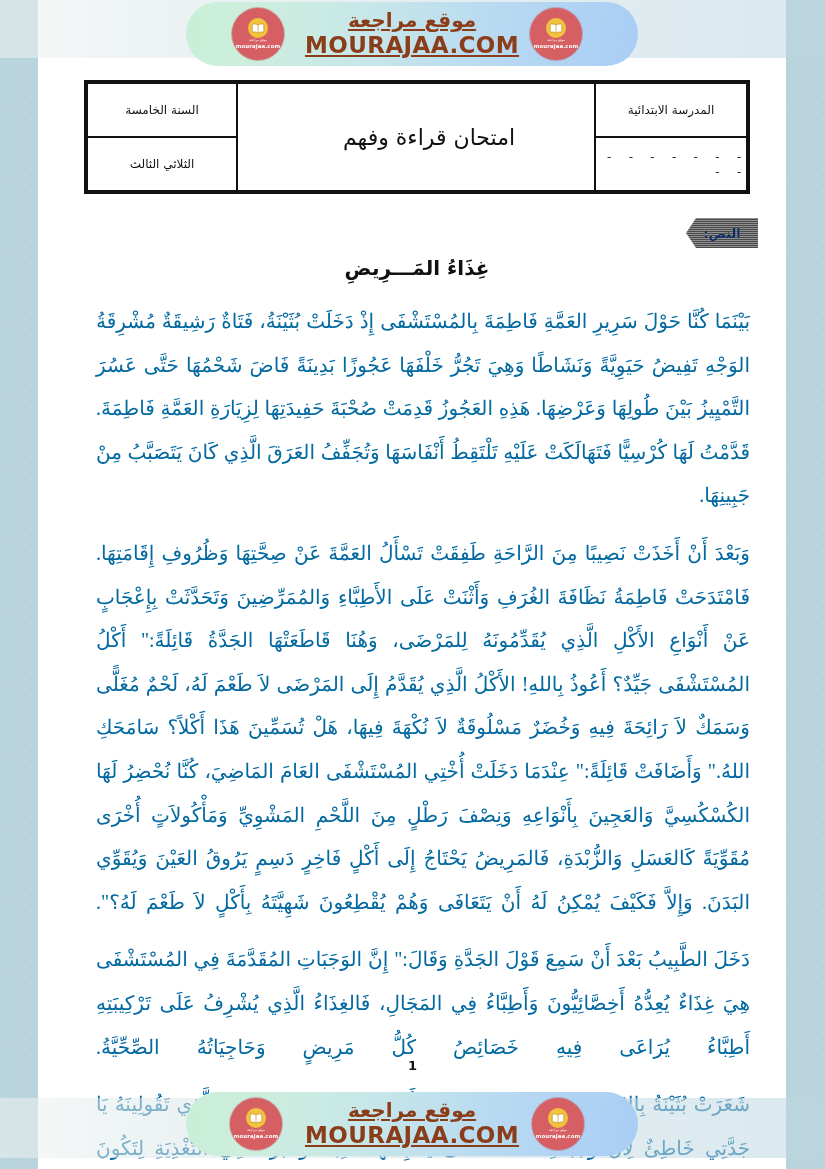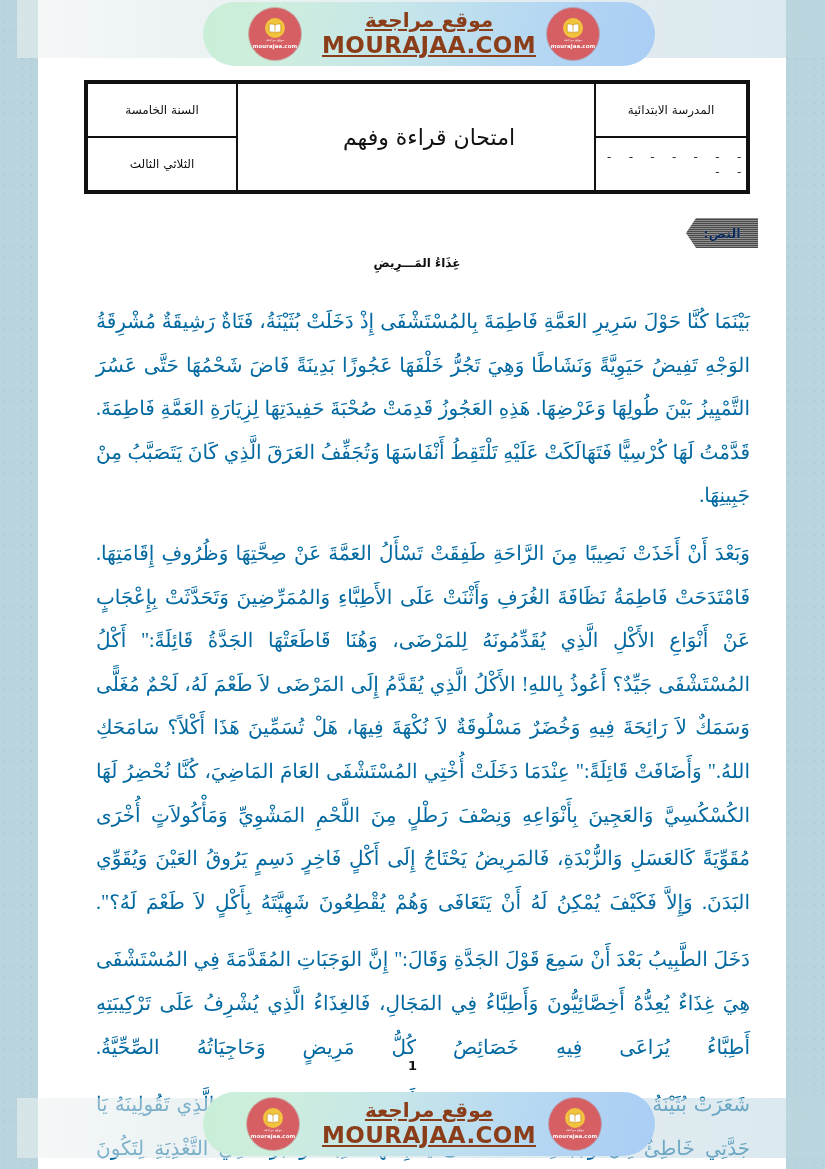--- a/index.html
+++ b/index.html
@@ -24,21 +24,21 @@
     left: 38px;
     top: 0;
     width: 748px;
     height: 1169px;
     background: #ffffff;
   }
 
   
   .promo-banner {
     position: absolute;
-    left: 17px;
+    left: 0;
     width: 725px;
     height: 70px;
     z-index: 20;
   }
   .promo-banner.top { top: 0; }
   .promo-banner.bottom { top: 1084px; height: 85px; }
 
   .promo-strip {
     position: absolute;
     left: 0;
@@ -242,21 +242,21 @@
 
   
   .doc-title {
     position: absolute;
     left: 84px;
     top: 256px;
     width: 666px;
     text-align: center;
     direction: rtl;
     font-family: "DejaVu Sans", sans-serif;
-    font-size: 12px;
+    font-size: 20px;
     font-weight: 700;
     color: #101010;
     letter-spacing: 0.5px;
   }
 
   .text-body {
     position: absolute;
     left: 96px;
     top: 300px;
     width: 654px;

